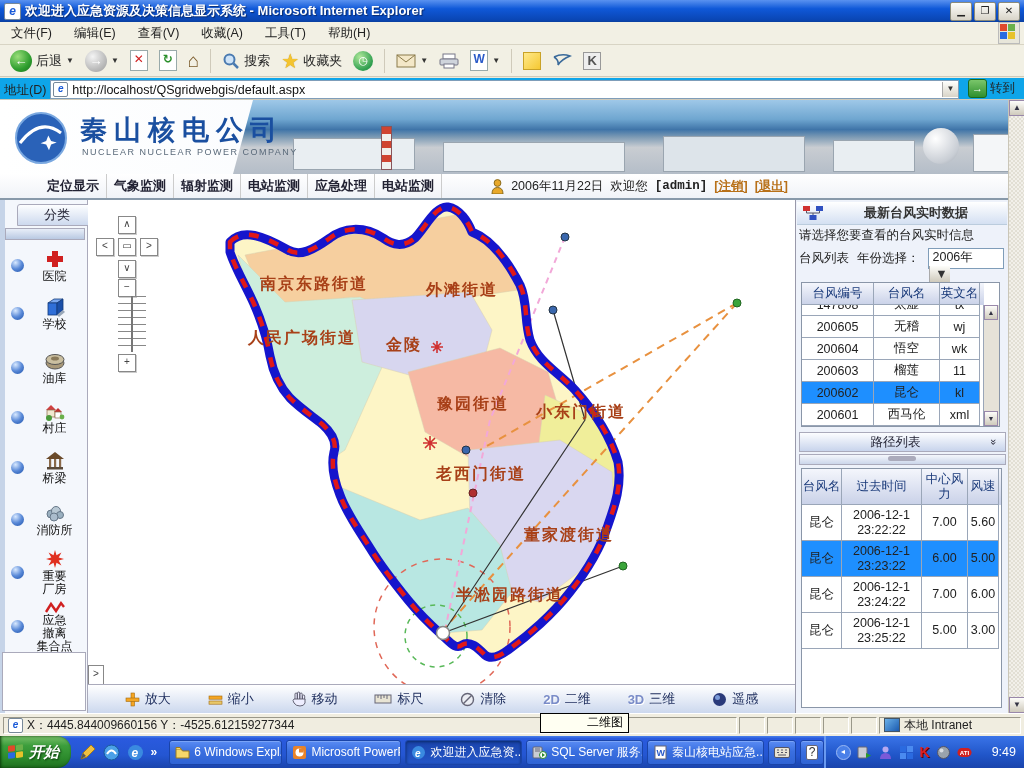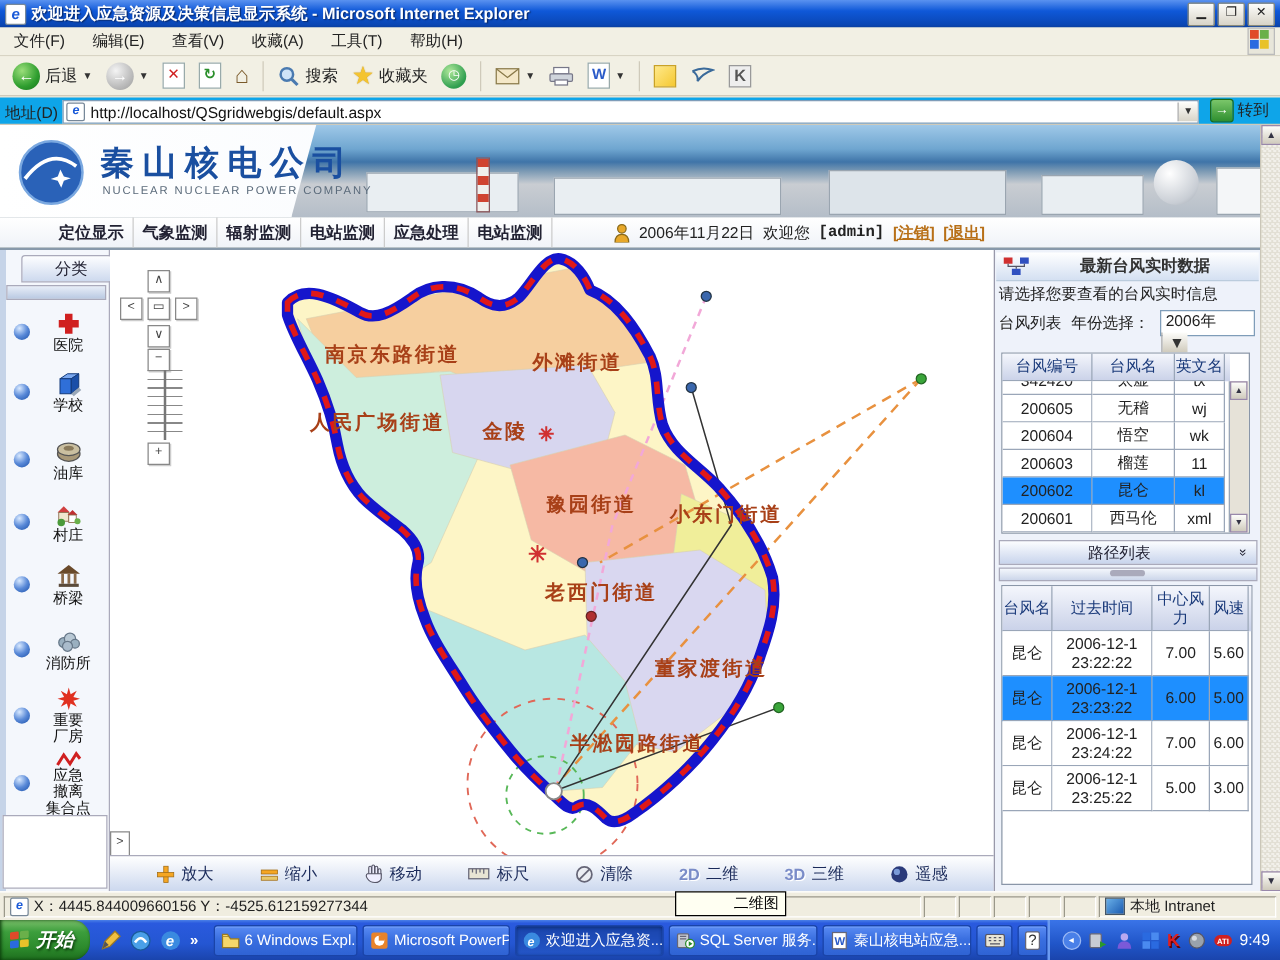--- a/index.html
+++ b/index.html
@@ -160,21 +160,21 @@
   .ql{display:flex;align-items:center;gap:7px;padding:0 8px;}
   .qlico{width:17px;height:17px;}
   .taskbtn{height:25px;margin-left:4px;border-radius:3px;border:1px solid #1a44a8;display:flex;align-items:center;gap:4px;
     padding:0 5px;box-sizing:border-box;background:linear-gradient(180deg,#5a8cf4,#3a6fe0 45%,#2f63d4);color:#fff;font-size:12px;
     white-space:nowrap;overflow:hidden;box-shadow:0 1px 0 #7aa4f8 inset;}
   .taskbtn.active{background:linear-gradient(180deg,#1a44ac,#2456c8);box-shadow:0 1px 3px #0a2a6a inset;}
   .tico{width:15px;height:15px;flex:none;}
   .tray{margin-left:auto;height:32px;display:flex;align-items:center;gap:6px;padding:0 8px 0 10px;
     background:linear-gradient(180deg,#3a74e8,#2055c8 60%,#1a44ac);border-left:2px solid #6a9af0;}
   .trayico{width:15px;height:15px;}
-  .clock{color:#fff;font-size:12.5px;margin-left:0;}
+  .clock{color:#fff;font-size:12.5px;margin-left:14px;}
   svg{display:block;}
 </style>
 </head>
 <body>
 
 <div id="screen">
 
   <div class="titlebar">
     <span class="ie-e">e</span>
     <span class="ttl">欢迎进入应急资源及决策信息显示系统 - Microsoft Internet Explorer</span>
@@ -564,21 +564,21 @@
 
       <div class="t1wrap">
         <div class="grid3 thead" style="margin-right:15px">
           <span class="cell">台风编号</span>
           <span class="cell">台风名</span>
           <span class="cell">英文名</span>
         </div>
         <div class="t1body" style="margin-right:15px">
           <div class="t1cols">
             <div class="grid3">
-              <span class="cell">342420</span>
+              <span class="cell">147808</span>
               <span class="cell">太虚</span>
               <span class="cell">tx</span>
             </div>
             <div class="grid3">
               <span class="cell">200605</span>
               <span class="cell">无稽</span>
               <span class="cell">wj</span>
             </div>
             <div class="grid3">
               <span class="cell">200604</span>

